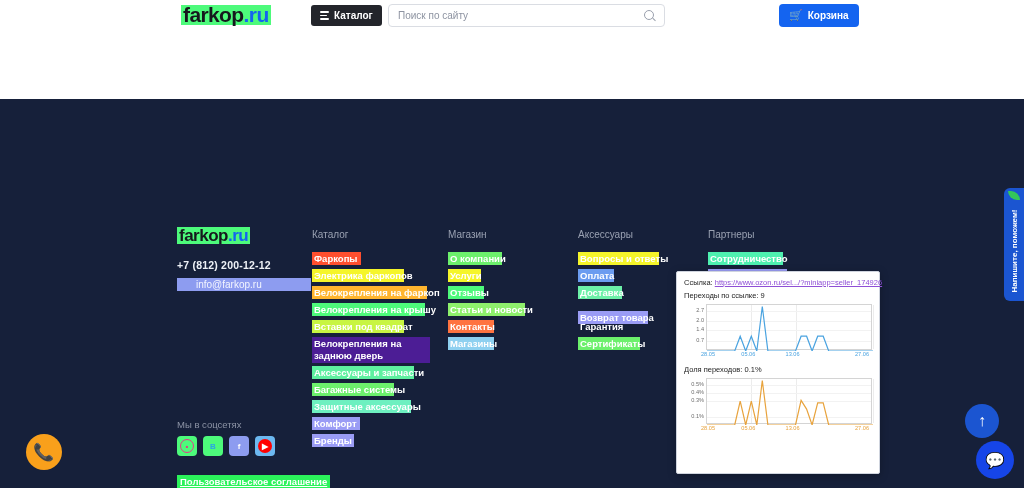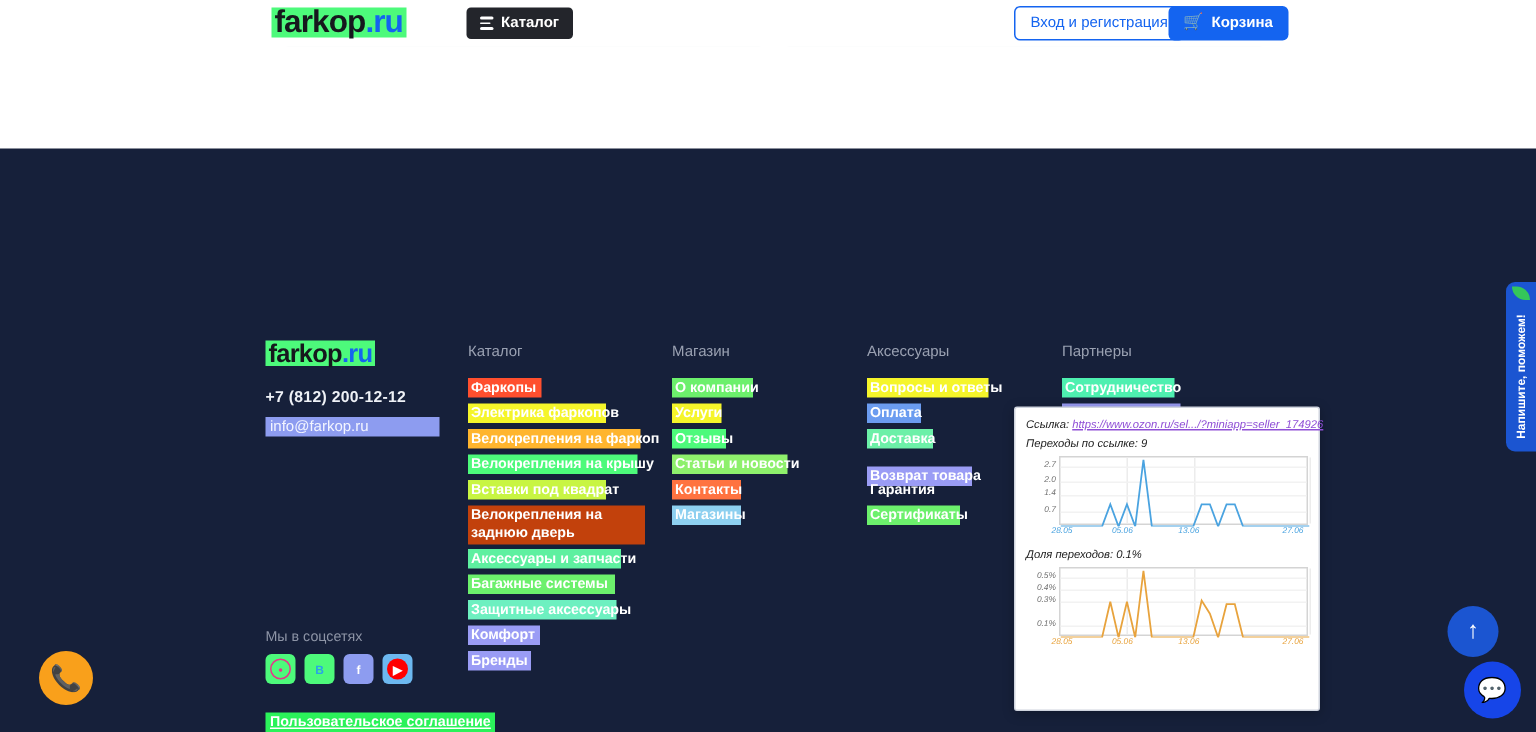--- a/index.html
+++ b/index.html
@@ -83,22 +83,22 @@
     background:#4dfa7b; padding:0 2px; font-size:17px; font-weight:bold;
     letter-spacing:-0.5px; line-height:17px; color:#16181d;
   }
   .f-logo .ru{ color:#1464f0; }
   .f-phone {
     position:absolute; left:177px; top:160px;
     color:#eef1f6; font-size:10.5px; font-weight:bold; letter-spacing:0.2px;
   }
   .f-mail {
     position:absolute; left:177px; top:179px;
-    background:#8d9cf0; color:#f3f5ff; font-size:10px; padding:1px 3px;
-    width:116px;
+    background:#8d9cf0; color:#f3f5ff; font-size:10px; padding:1px 19px;
+    width:134px;
   }
   .soc-title {
     position:absolute; left:177px; top:320px; color:#8d94a6; font-size:9.5px;
   }
   .soc-row { position:absolute; left:177px; top:337px; display:flex; gap:6px; }
   .soc {
     width:20px; height:20px; border-radius:4px;
     display:flex; align-items:center; justify-content:center;
     font-size:11px; color:#fff; font-weight:bold; cursor:pointer;
   }
@@ -151,21 +151,21 @@
      font-family:"DejaVu Sans", sans-serif; z-index:2;}
   .ozon-logo .tri{ position:absolute; right:19px; bottom:0; width:0;height:0;
      border-left:11px solid transparent; border-right:0 solid transparent;
      border-bottom:12px solid #f1233f; z-index:1;}
 
   
   .popup {
     position:absolute; left:676px; top:271px; width:204px; height:203px;
     background:#ffffff; border:1px solid #cfd4de; border-radius:2px;
     box-shadow:0 2px 8px rgba(0,0,0,0.25); z-index:30; padding:6px 7px;
-    font-size:7.5px; color:#1c1c1c;font-style:italic;
+    font-size:7.5px; color:#1c1c1c;
   }
   .popup .row{ margin-bottom:4px; white-space:nowrap; }
   .popup a{ color:#8f4fd6; text-decoration:underline; }
   .chart-box { position:relative; width:188px; height:55px; margin-top:2px; }
   .chart-axis { position:absolute; left:22px; top:0; width:166px; height:46px;
     border:1px solid #d4d4d4; background:#fff; }
   .chart-axis .g { position:absolute; top:0; bottom:0; width:1px; background:#ececec; }
   .chart-axis .gh { position:absolute; left:0; right:0; height:1px; background:#f2f2f2; }
   .ylab { position:absolute; left:0; width:20px; text-align:right;
     font-size:5.6px; color:#6f6f6f; }
@@ -221,24 +221,25 @@
 
     <div class="catalog-btn">
       <span class="burger">
           <i></i>
           <i></i>
           <i></i>
         </span>
       <span>Каталог</span>
     </div>
 
-
-    <div class="login-btn">
-        <span>Вход и регистрация</span>
-      </div>
+    <div class="search-box">
+      <input type="text" placeholder="Поиск по сайту" style="">
+      <span class="mag"></span>
+    </div>
+
 
     <div class="cart-btn">
       <span class="cart-ico">🛒</span>
       <span>Корзина</span>
     </div>
   </div>
 
   <div class="card-strip">
     <div class="pcard a"></div>
     <div class="pcard b"></div>
@@ -267,23 +268,23 @@
         </div>
       </div>
 
     <div id="footer-columns">
         <div class="col-title" style="left: 312px; top: 130px;">Каталог</div>
         <div class="lnk" style="left: 312px; top: 153px; background: rgb(255, 79, 46); color: rgb(255, 255, 255); width: 49px;">Фаркопы</div>
         <div class="lnk" style="left: 312px; top: 170px; background: rgb(245, 245, 42); color: rgb(255, 255, 255); width: 92px;">Электрика фаркопов</div>
         <div class="lnk" style="left: 312px; top: 187px; background: rgb(255, 181, 46); color: rgb(255, 255, 255); width: 115px;">Велокрепления на фаркоп</div>
         <div class="lnk" style="left: 312px; top: 204px; background: rgb(77, 250, 123); color: rgb(255, 255, 255); width: 113px;">Велокрепления на крышу</div>
         <div class="lnk" style="left: 312px; top: 221px; background: rgb(200, 245, 66); color: rgb(255, 255, 255); width: 92px;">Вставки под квадрат</div>
-        <div class="lnk" style="left: 312px; top: 238px; background: #c2410c; color: rgb(255, 255, 255); width: 118px; white-space: normal; line-height: 12px;">Велокрепления на заднюю дверь</div>
+        <div class="lnk" style="left: 312px; top: 238px; background: #4c1d95; color: rgb(255, 255, 255); width: 118px; white-space: normal; line-height: 12px;">Велокрепления на заднюю дверь</div>
         <div class="lnk" style="left: 312px; top: 267px; background: rgb(94, 240, 160); color: rgb(255, 255, 255); width: 102px;">Аксессуары и запчасти</div>
-        <div class="lnk" style="left: 312px; top: 284px; background: rgb(108, 240, 108); color: rgb(255, 255, 255); width: 98px;">Багажные системы</div>
+        <div class="lnk" style="left: 312px; top: 284px; background: rgb(108, 240, 108); color: rgb(255, 255, 255); width: 82px;">Багажные системы</div>
         <div class="lnk" style="left: 312px; top: 301px; background: rgb(109, 240, 192); color: rgb(255, 255, 255); width: 99px;">Защитные аксессуары</div>
         <div class="lnk" style="left: 312px; top: 318px; background: rgb(154, 156, 245); color: rgb(255, 255, 255); width: 48px;">Комфорт</div>
         <div class="lnk" style="left: 312px; top: 335px; background: rgb(154, 156, 245); color: rgb(255, 255, 255); width: 42px;">Бренды</div>
         <div class="col-title" style="left: 448px; top: 130px;">Магазин</div>
         <div class="lnk" style="left: 448px; top: 153px; background: rgb(108, 240, 108); color: rgb(255, 255, 255); width: 54px;">О компании</div>
         <div class="lnk" style="left: 448px; top: 170px; background: rgb(245, 245, 42); color: rgb(255, 255, 255); width: 33px;">Услуги</div>
         <div class="lnk" style="left: 448px; top: 187px; background: rgb(77, 250, 123); color: rgb(255, 255, 255); width: 36px;">Отзывы</div>
         <div class="lnk" style="left: 448px; top: 204px; background: rgb(142, 240, 108); color: rgb(255, 255, 255); width: 77px;">Статьи и новости</div>
         <div class="lnk" style="left: 448px; top: 221px; background: rgb(255, 115, 64); color: rgb(255, 255, 255); width: 46px;">Контакты</div>
         <div class="lnk" style="left: 448px; top: 238px; background: rgb(142, 208, 240); color: rgb(255, 255, 255); width: 46px;">Магазины</div>

